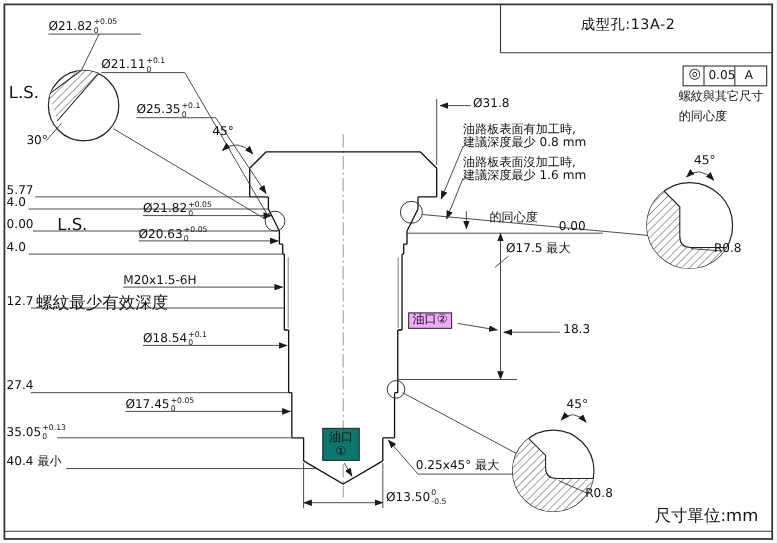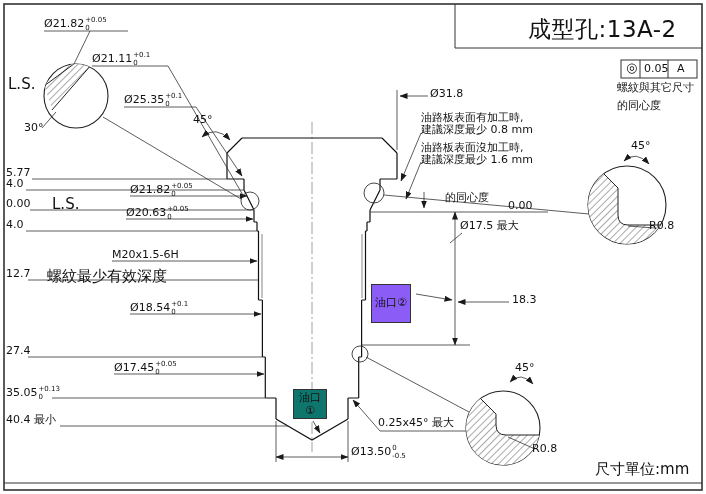--- a/index.html
+++ b/index.html
@@ -3,26 +3,26 @@
 <meta charset="utf-8">
 <style>
   html,body{margin:0;padding:0;background:#e8e8e8;}
   .page{
     position:relative;width:706px;height:494px;background:#ffffff;
     font-family:"DejaVu Sans",sans-serif;color:#111;overflow:hidden;
   }
   svg{position:absolute;left:0;top:0;}
   .lbl{position:absolute;white-space:nowrap;font-size:11px;line-height:1.15;color:#111;}
   .fs10{font-size:15px;}
-  .title{font-size:23px;letter-spacing:0.5px;}
+  .title{font-size:13px;letter-spacing:0.5px;}
   .unit{font-size:15px;}
   .dim{display:flex;align-items:center;gap:1px;}
   .tol{display:inline-flex;flex-direction:column;justify-content:center;
        font-size:7px;line-height:7.5px;text-align:left;}
-  .box{border:1px solid #333;padding:12px 3px;background:#8b5cf6;}
+  .box{border:1px solid #333;padding:0 3px;background:#f0abfc;}
   .port1{display:flex;flex-direction:column;align-items:center;border:1px solid #333;
          padding:1px 5px;background:#0f766e;font-size:11px;line-height:1.2;}
 </style>
 </head>
 <body>
 
 <div class="page">
 
   <svg width="706" height="494" viewBox="0 0 706 494">
     <defs>
@@ -189,21 +189,21 @@
   <div class="lbl" style="left:6px;top:345px;">27.4</div>
   <div class="lbl dim" style="left:6px;top:386px;">
     <span>35.05</span>
     <span class="tol">
       <span>+0.13</span>
       <span>0</span>
     </span>
   </div>
   <div class="lbl" style="left:6px;top:414px;">40.4 最小</div>
 
-  <div class="lbl fs10" style="left:47px;top:268px;">螺紋最少有效深度</div>
+  <div class="lbl fs10" style="left:33px;top:268px;font-family:Liberation Mono, monospace;">螺紋最少有效深度</div>
   <div class="lbl fs10" style="left:52px;top:196px;">L.S.</div>
 
   <div class="lbl dim" style="left:44px;top:17px;">
     <span>Ø21.82</span>
     <span class="tol">
       <span>+0.05</span>
       <span>0</span>
     </span>
   </div>
   <div class="lbl dim" style="left:92px;top:52px;">

